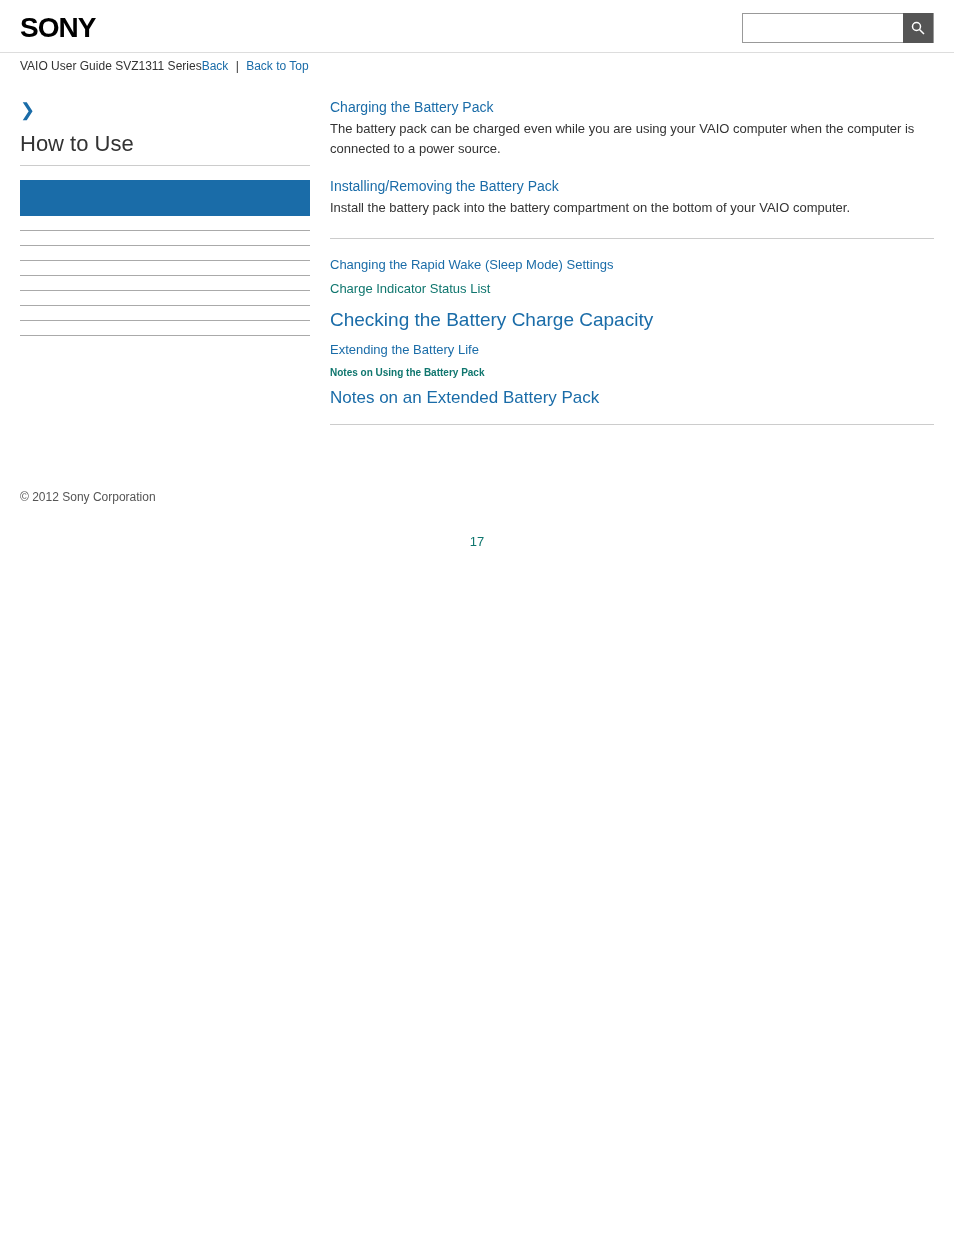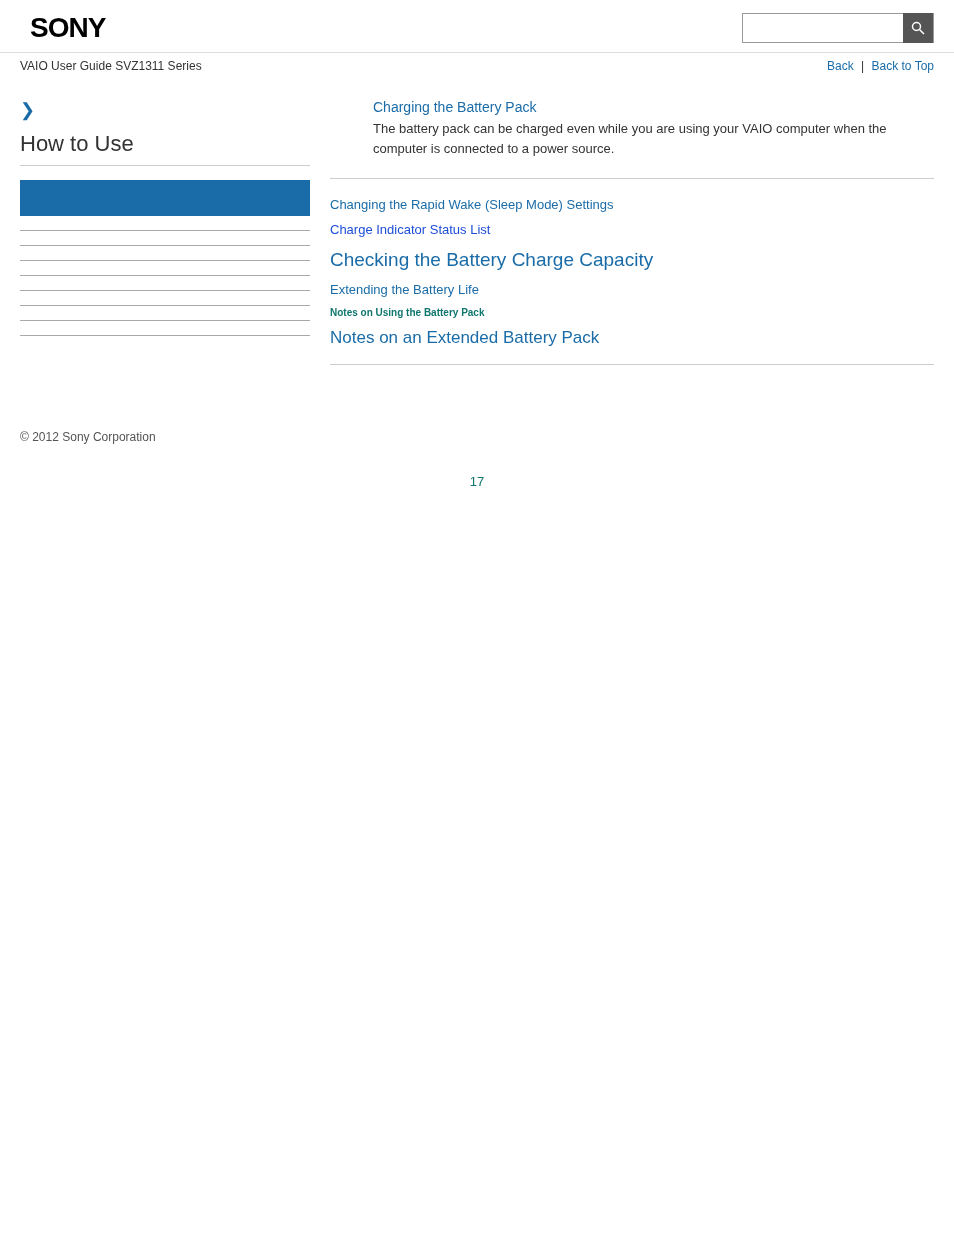--- a/index.html
+++ b/index.html
@@ -10,21 +10,21 @@
       background: #fff;
       width: 954px;
       min-height: 1235px;
     }
 
     
     .header {
       display: flex;
       align-items: center;
       justify-content: space-between;
-      padding: 12px 20px 8px 30px;
+      padding: 12px 20px 8px 20px;
       border-bottom: 1px solid #ddd;
     }
     .logo {
       font-size: 28px;
       font-weight: 900;
       letter-spacing: -1px;
       color: #000;
       font-family: 'Arial Black', Arial, sans-serif;
     }
     .search-box {
@@ -50,21 +50,21 @@
       align-items: center;
       justify-content: center;
       color: #fff;
       font-size: 14px;
     }
 
     
     .subheader {
       display: flex;
       align-items: center;
-      justify-content: space-between;
+      justify-content: flex-start;
       padding: 6px 20px;
       font-size: 12px;
       color: #333;
     }
     .subheader-links a {
       color: #1a6ca8;
       text-decoration: none;
       font-size: 12px;
     }
     .pipe { margin: 0 4px; color: #333; }
@@ -108,21 +108,20 @@
       margin: 14px 0;
     }
 
     
     .content {
       flex: 1;
       padding-top: 10px;
     }
     .content-section {
       margin-bottom: 20px;
-      margin-left: 43px;
     }
     .content-link {
       color: #1a6ca8;
       text-decoration: none;
       font-size: 14px;
       display: block;
       margin-bottom: 4px;
     }
     .content-desc {
       color: #333;
@@ -202,26 +201,30 @@
     <hr class="sidebar-line">
   </div>
 
   <div class="content">
 
     <div class="content-section">
       <a class="content-link" href="#">Charging the Battery Pack</a>
       <p class="content-desc">The battery pack can be charged even while you are using your VAIO computer when the computer is connected to a power source.</p>
     </div>
 
+    <div class="content-section">
+      <a class="content-link" href="#">Installing/Removing the Battery Pack</a>
+      <p class="content-desc">Install the battery pack into the battery compartment on the bottom of your VAIO computer.</p>
+    </div>
 
     <hr class="content-divider">
 
     <div class="related-links">
     <a href="#" class="" style="color: rgb(26, 108, 168); text-decoration: none; font-size: 13px; display: block; line-height: 1.9;">Changing the Rapid Wake (Sleep Mode) Settings</a>
-        <a href="#" class="" style="color: #1d4ed8; text-decoration: none; font-size: 13px; display: block; line-height: 1.9;">Charge Indicator Status List</a>
+        <a href="#" class="" style="color: #0f766e; text-decoration: none; font-size: 13px; display: block; line-height: 1.9;">Charge Indicator Status List</a>
         <a href="#" class="" style="color: rgb(26, 108, 168); text-decoration: none; font-size: 19px; display: block; line-height: 1.9;">Checking the Battery Charge Capacity</a>
         <a href="#" class="" style="color: rgb(26, 108, 168); text-decoration: none; font-size: 13px; display: block; line-height: 1.9;">Extending the Battery Life</a>
         <a href="#" class="" style="color: #0f766e; text-decoration: none; font-size: 10px; display: block; line-height: 1.9; font-weight: bold;">Notes on Using the Battery Pack</a>
         <a href="#" class="" style="color: rgb(26, 108, 168); text-decoration: none; font-size: 17px; display: block; line-height: 1.9;">Notes on an Extended Battery Pack</a>
       </div>
 
     <hr class="content-divider">
   </div>
 </div>
 

